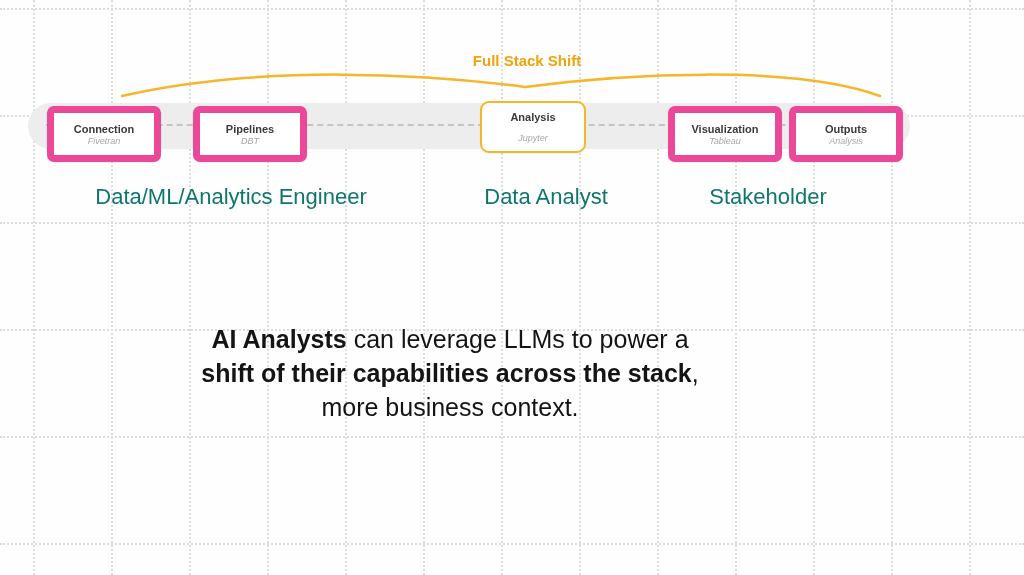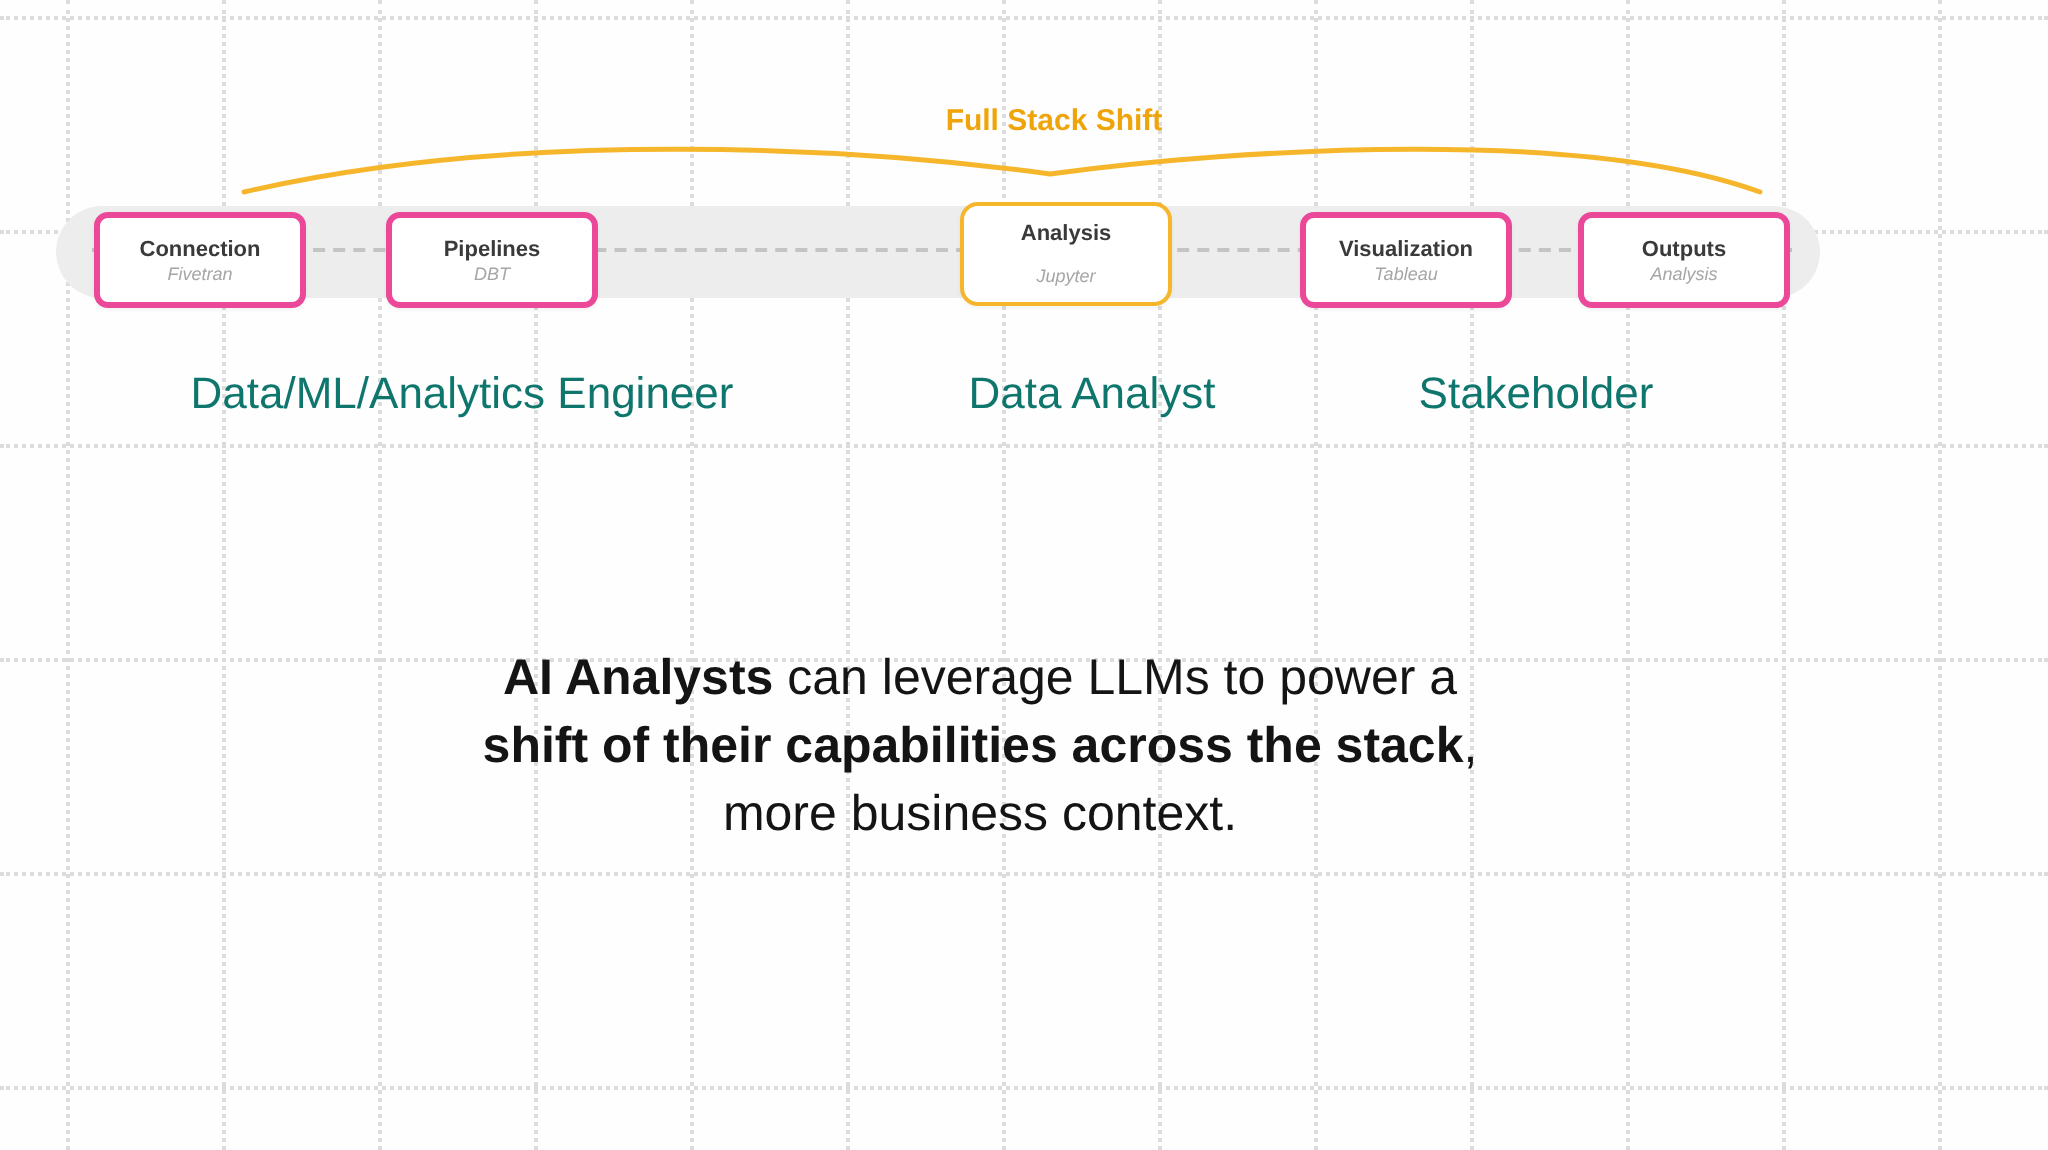--- a/index.html
+++ b/index.html
@@ -19,47 +19,47 @@
     background:#ededed;border-radius:23px;z-index:1;
   }
   .connector{
     position:absolute;left:46px;top:124px;width:850px;height:0;
     border-top:2px dashed #c4c4c4;z-index:1;
   }
 
   
   .box{
     position:absolute;top:106px;width:100px;height:42px;
-    background:#ffffff;border:3px solid #ec4899;border-radius:7px;
+    background:#ffffff;border:7px solid #ec4899;border-radius:7px;
     display:flex;flex-direction:column;align-items:center;justify-content:center;
     gap:1px;z-index:2;box-shadow:0 1px 2px rgba(0,0,0,.05);
   }
   .box .t{font-size:11px;color:#3a3a3a;font-weight:600;line-height:12px;}
   .box .s{font-size:9px;color:#a6a6a6;line-height:10px;font-style:italic;}
   .box.highlight{top:101px;height:48px;width:102px;border-width:2px;border-radius:9px;gap:10px;}
-  .b1{left:47px}.b2{left:193px}.b3{left:340px}.b4{left:480px}.b5{left:650px}.b6{left:789px}
+  .b1{left:47px}.b2{left:193px}.b3{left:340px}.b4{left:480px}.b5{left:668px}.b6{left:789px}
 
   
   #brace-svg{position:absolute;left:0;top:0;width:1024px;height:110px;z-index:2;}
   .brace-label{
     position:absolute;top:52px;left:0;width:1054px;text-align:center;
     font-size:15px;font-weight:600;z-index:3;
   }
 
   
   .role{
     position:absolute;top:184px;transform:translateX(-50%);
     font-size:22px;color:#0f766e;white-space:nowrap;z-index:2;
   }
   .r1{left:231px}.r2{left:546px}.r3{left:768px}
 
   
   .caption{
     position:absolute;top:322px;left:0;width:900px;text-align:center;
-    font-size:25px;line-height:34px;color:#141414;z-index:2;margin-left:40px;
+    font-size:25px;line-height:34px;color:#141414;z-index:2;
   }
   .caption b{font-weight:700;}
 </style>
 </head>
 <body>
 
 <div id="app">
 
   <div id="grid">
       <div class="gl-v" style="left: 33px;"></div>

